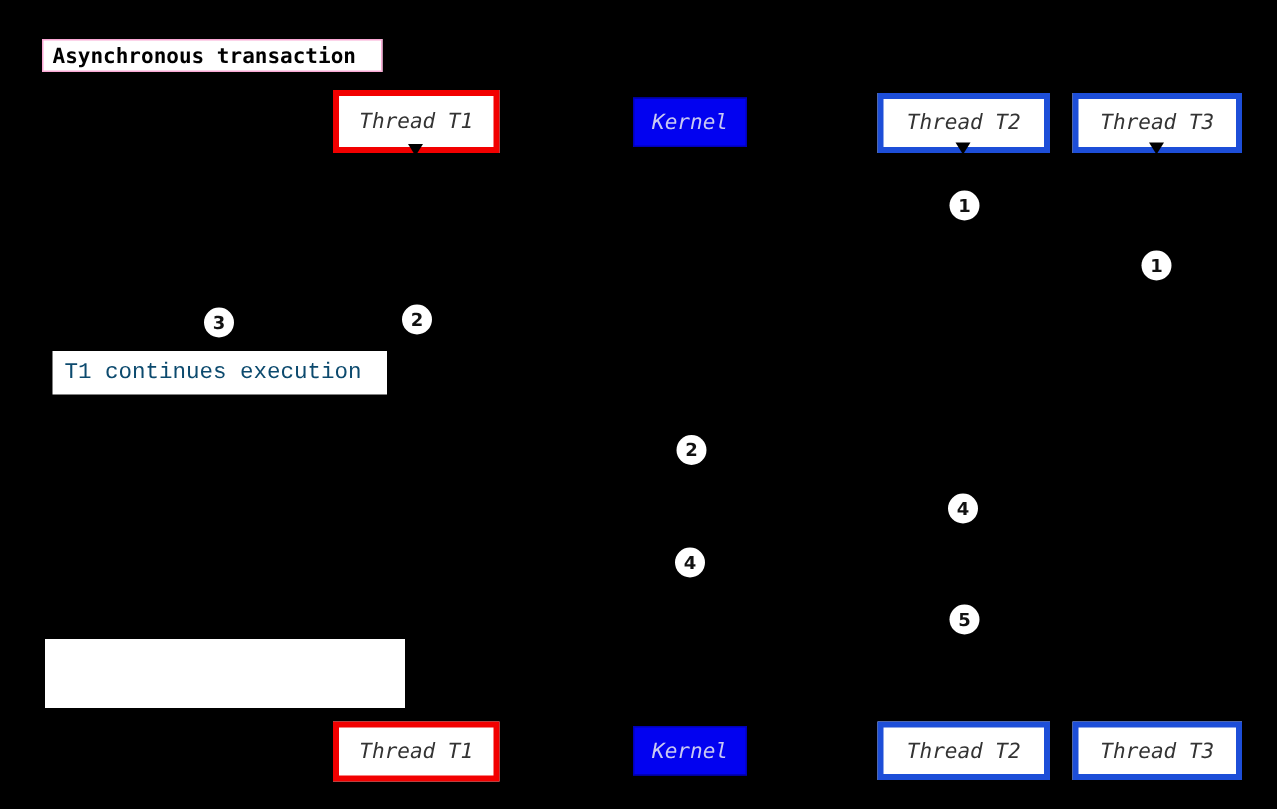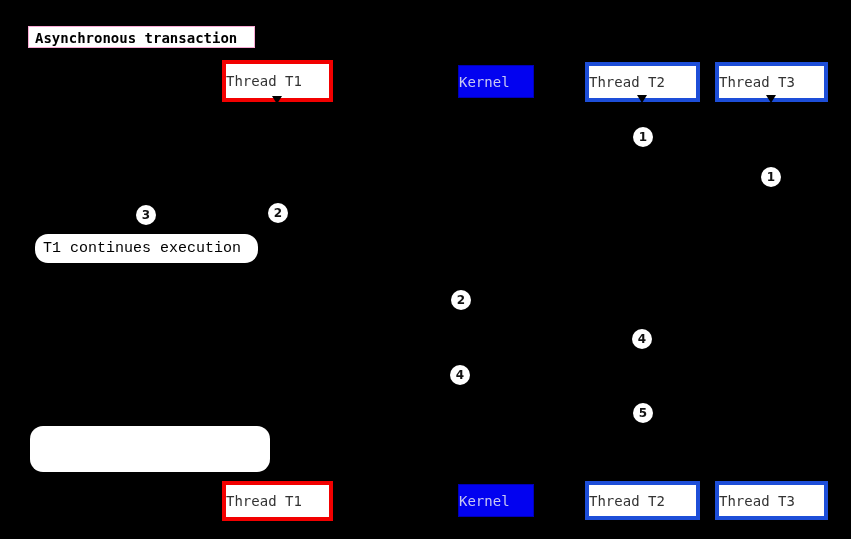--- a/index.html
+++ b/index.html
@@ -23,37 +23,37 @@
     border: 1px solid #f9a8d4;
     white-space: nowrap;
   }
 
   .actor {
     background: #ffffff;
     color: #333333;
     font-size: 14px;
     display: flex;
     align-items: center;
-    justify-content: flex-start;
+    justify-content: center;
     white-space: nowrap;
+    font-style: italic;
   }
   .actor-red     { border: 4px solid #f20000; }
   .actor-blue    { border: 4px solid #1d4ed8; }
-  .actor-solid   { background: #0202f0; border: 1px solid #0000b8; color: #c9c9f2; margin-left: 36px; }
+  .actor-solid   { background: #0202f0; border: 1px solid #0000b8; color: #c9c9f2; }
 
   .note-box {
     background: #ffffff;
-    color: #000000;
+    color: #0c4a6e;
     font-family: "Liberation Mono", monospace;
     font-size: 15px;
     display: flex;
     align-items: center;
     padding-left: 8px;
     white-space: nowrap;
-    border-radius: 13px;
   }
   .note-empty { padding: 0; }
 
   .marker {
     width: 20px;
     height: 20px;
     border-radius: 50%;
     background: #ffffff;
     color: #111111;
     font-family: "DejaVu Sans", sans-serif;

